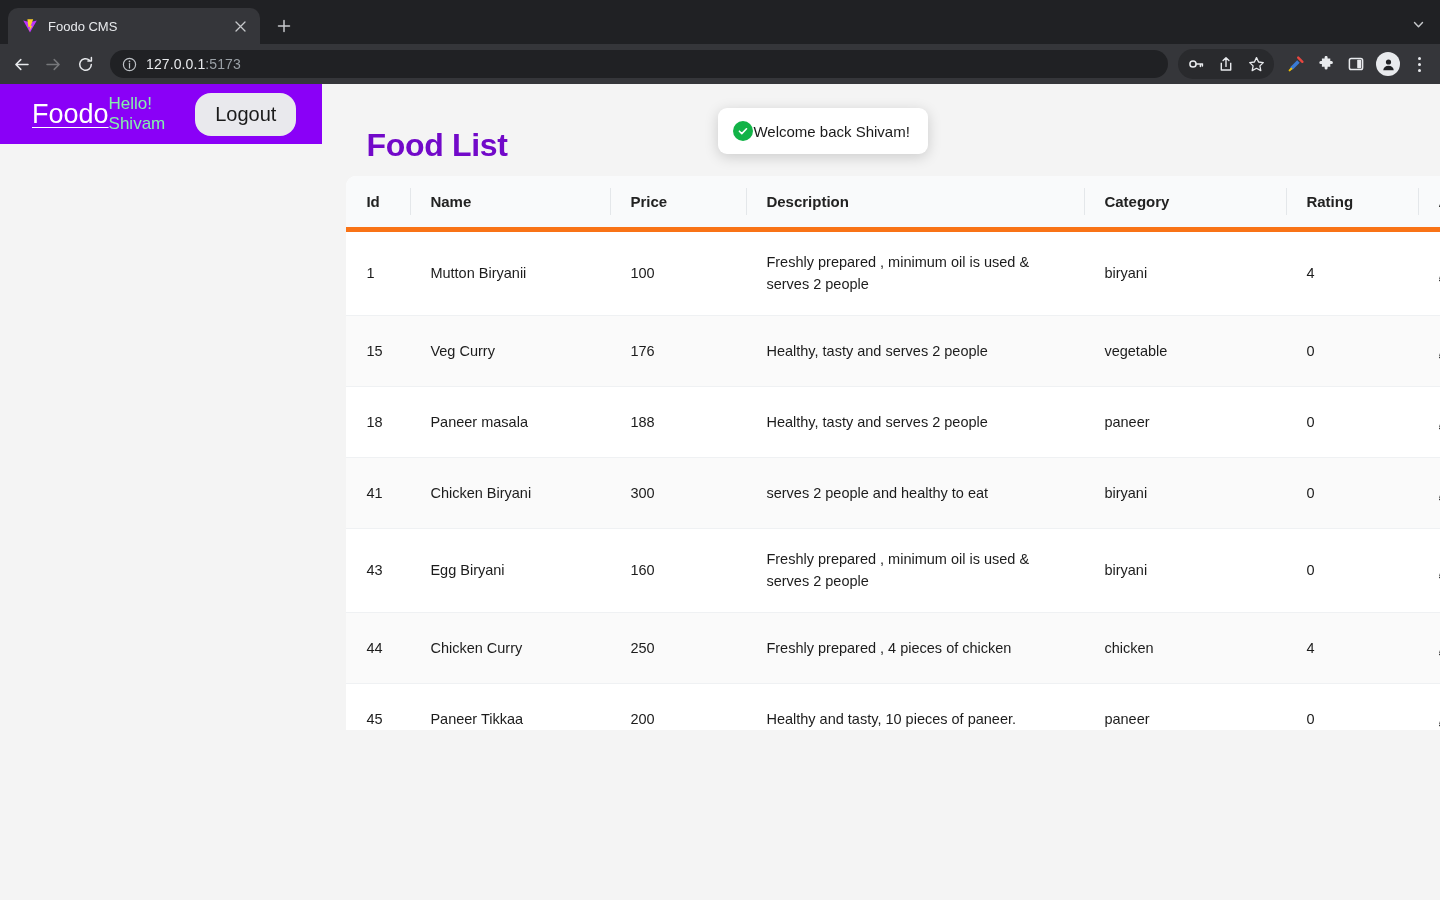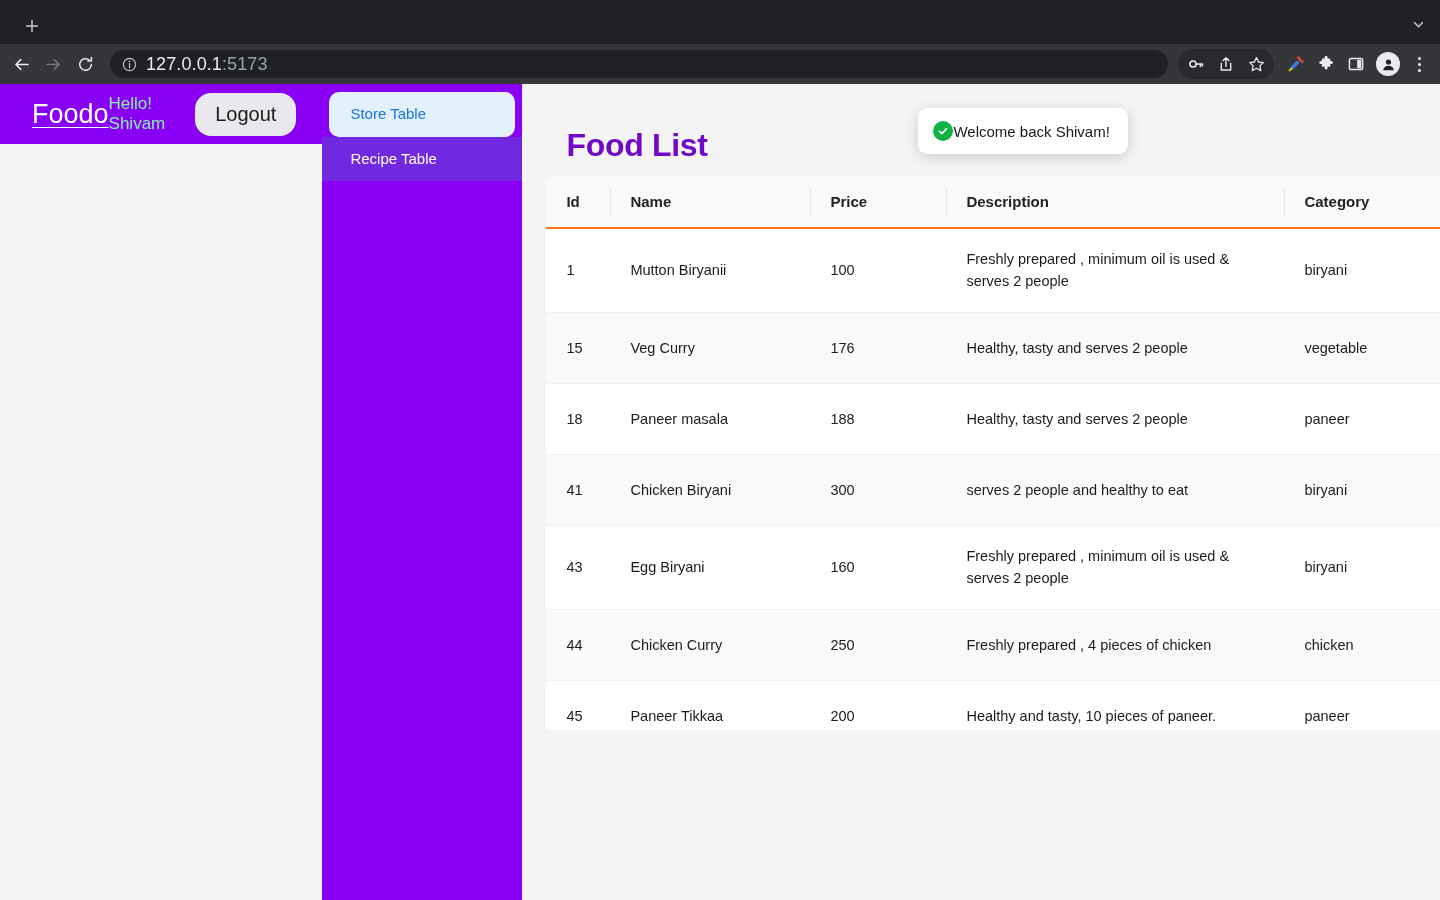--- a/index.html
+++ b/index.html
@@ -52,21 +52,21 @@
     display: flex; align-items: center; justify-content: center;
     color: #e8eaed; flex: 0 0 30px;
   }
   .nav-btn.disabled { color: #76777a; }
   #omnibox {
     flex: 1 1 auto; height: 28px; margin: 0 8px;
     background: #202124; border-radius: 14px;
     display: flex; align-items: center; gap: 9px; padding: 0 12px;
   }
   .info-icon { width: 15px; height: 15px; color: #bdc1c6; flex: 0 0 15px; }
-  .url-text { font-size: 18px; color: #e8eaed; letter-spacing: .1px; }
+  .url-text { font-size: 14px; color: #e8eaed; letter-spacing: .1px; }
   .url-text .url-port { color: #9aa0a6; }
   #toolbar-right { display: flex; align-items: center; gap: 2px; }
   .pill-group {
     display: flex; align-items: center; gap: 2px;
     background: #292a2d; border-radius: 15px; padding: 1px 4px; margin-right: 6px;
   }
   .tb-icon {
     width: 28px; height: 28px; border-radius: 50%;
     display: flex; align-items: center; justify-content: center;
     color: #e8eaed;
@@ -152,21 +152,21 @@
 
   
   #table-card {
     background: #ffffff; border-radius: 10px 10px 0 0;
     overflow: hidden; height: 554px;
   }
   table { width: 100%; border-collapse: collapse; table-layout: fixed; }
   thead tr { background: #f9fafb; }
   th {
     text-align: left; font-size: 15px; font-weight: bold; color: #222;
-    padding: 17px 0 17px 0; border-bottom: 2px solid #f97316;
+    padding: 17px 0 17px 0; border-bottom: 5px solid #f97316;
     position: relative;
   }
   th:not(:first-child)::before {
     content: ""; position: absolute; left: 0; top: 12px; bottom: 12px;
     width: 1px; background: #e4e7ea;
   }
   th .th-inner { padding-left: 20px; }
   td {
     font-size: 14.5px; color: #1c1c1c;
     padding: 19px 18px 19px 20px; vertical-align: middle;
@@ -209,20 +209,34 @@
     background: transparent; border: 1.5px solid transparent;
   }
   .pg-num.current { color: #1a73e8; border-color: #1a73e8; background: #fff; }
 </style>
 </head>
 <body>
 
 <div id="browser-chrome">
 
   <div id="tabstrip">
+    <div class="tab">
+      <span class="tab-favicon">
+        <svg width="16" height="16" viewBox="0 0 16 16">
+          <polygon points="1.2,2.6 8,14.6 14.8,2.6 8,4.2" fill="#bd34fe"></polygon>
+          <polygon points="5.4,1.2 11.2,1.2 8.6,8.2 10.6,7.6 7.2,13.2 8.2,8.6 6.4,9.2" fill="#ffd028"></polygon>
+        </svg>
+      </span>
+      <span class="tab-title">Foodo CMS</span>
+      <span class="tab-close">
+        <svg width="11" height="11" viewBox="0 0 11 11">
+            <path d="M1 1 L10 10 M10 1 L1 10" stroke="currentColor" stroke-width="1.3" fill="none" stroke-linecap="round"></path>
+          </svg>
+      </span>
+    </div>
     <div class="new-tab">
       <svg width="14" height="14" viewBox="0 0 14 14">
           <path d="M7 1.5 V12.5 M1.5 7 H12.5" stroke="currentColor" stroke-width="1.5" stroke-linecap="round"></path>
         </svg>
     </div>
     <div class="tabstrip-spacer"></div>
     <div class="chevron-down-btn">
       <svg width="13" height="13" viewBox="0 0 13 13">
           <path d="M2.5 4.5 L6.5 8.8 L10.5 4.5" stroke="currentColor" stroke-width="1.4" fill="none" stroke-linecap="round" stroke-linejoin="round"></path>
         </svg>
@@ -315,24 +329,20 @@
 
   <div id="app-header">
     <div id="brand">Foodo</div>
     <div class="header-spacer"></div>
     <div id="greeting">Hello! Shivam</div>
     <button id="logout-btn">Logout</button>
   </div>
 
   <div id="app-body">
 
-    <div id="sidebar">
-      <div class="nav-item active">Store Table</div>
-      <div class="nav-item inactive">Recipe Table</div>
-    </div>
 
     <div id="main">
 
       <div id="toast">
         <span class="toast-check">
           <svg width="12" height="12" viewBox="0 0 12 12">
               <path d="M2.4 6.2 L4.8 8.6 L9.5 3.8" stroke="#ffffff" stroke-width="1.6" fill="none" stroke-linecap="round" stroke-linejoin="round"></path>
             </svg>
         </span>
         <span id="toast-msg">Welcome back Shivam!</span>

